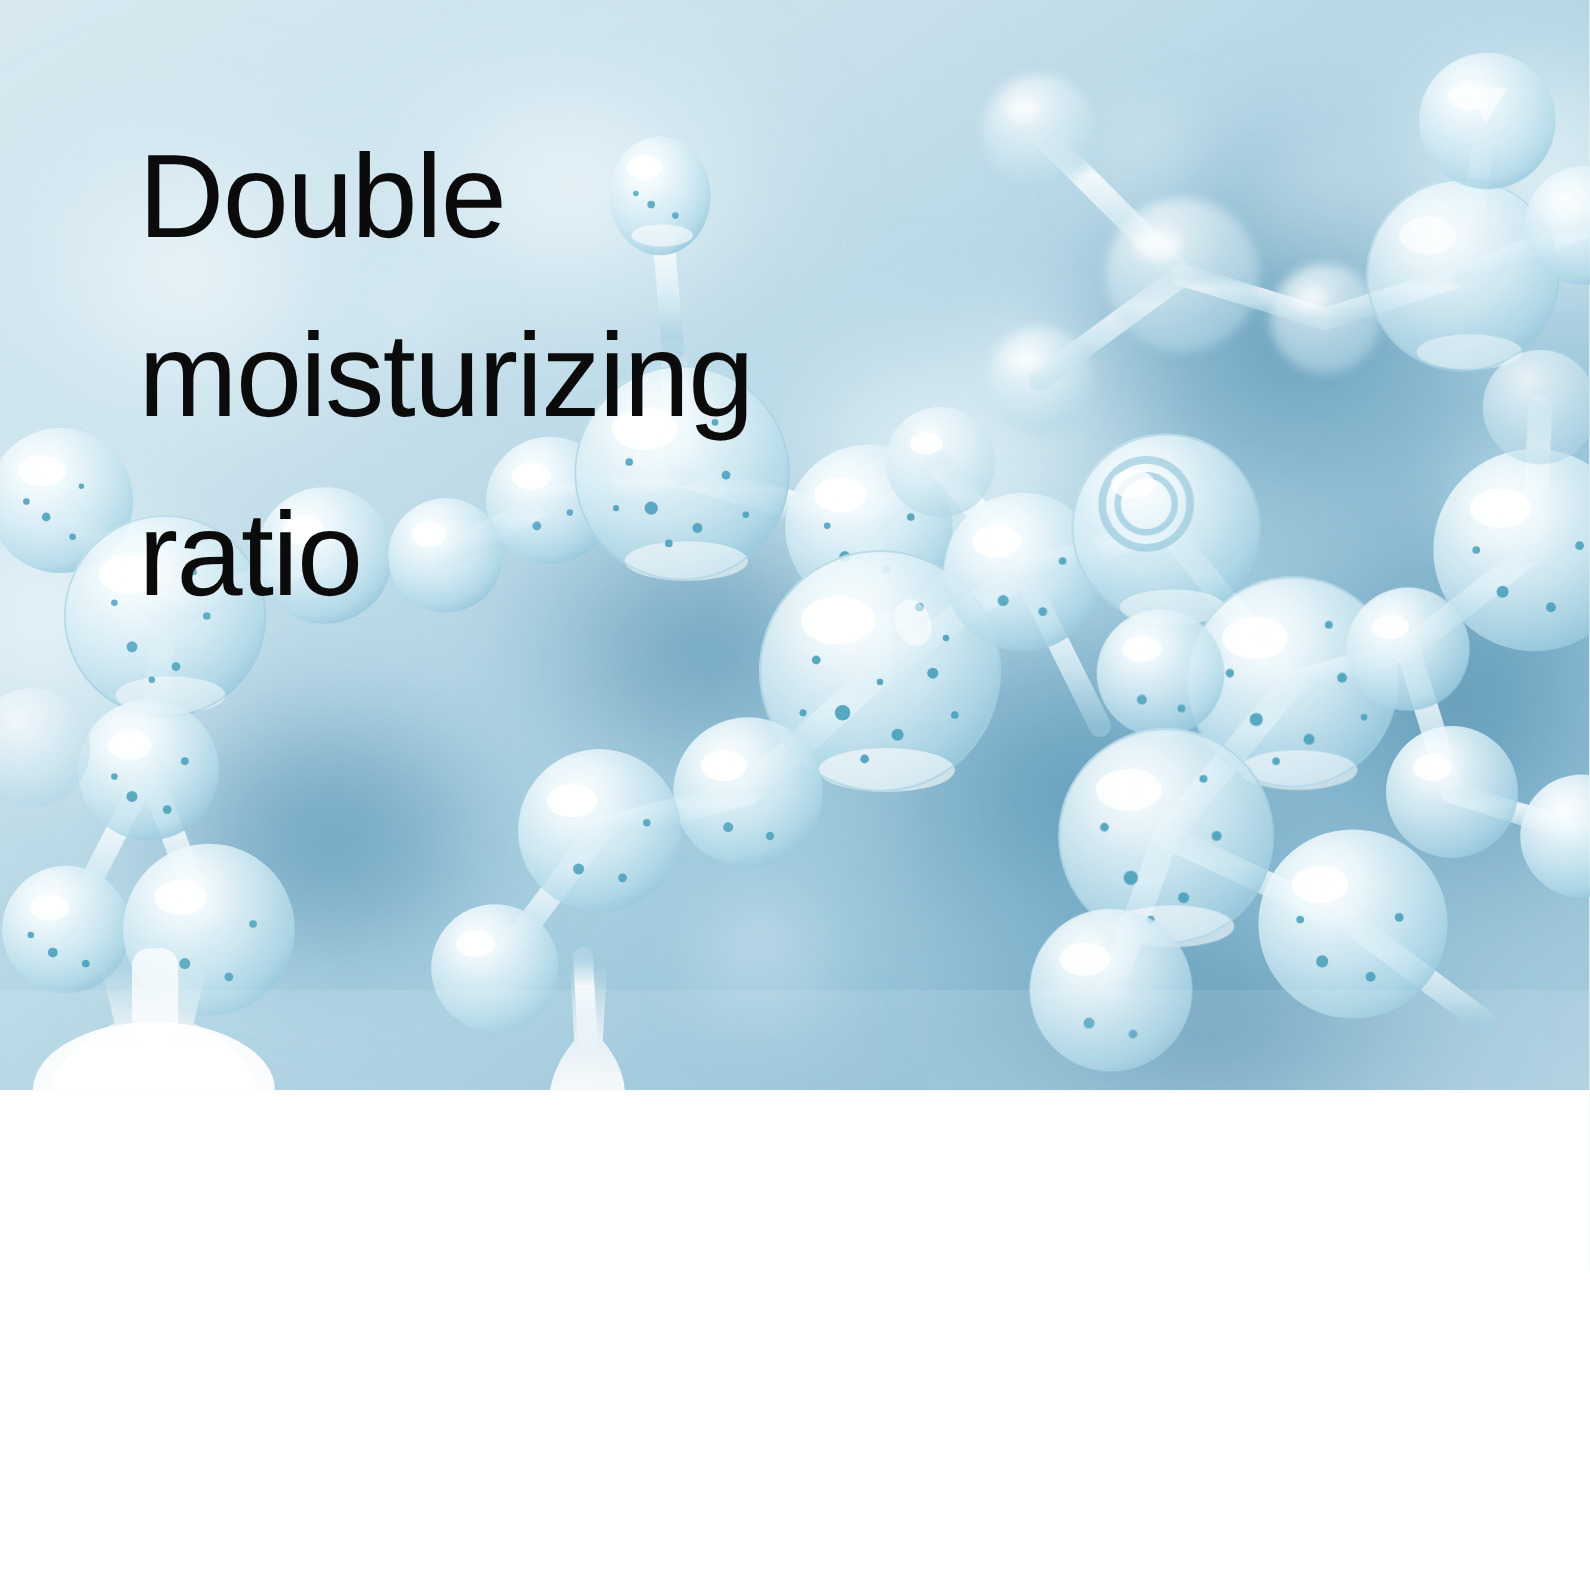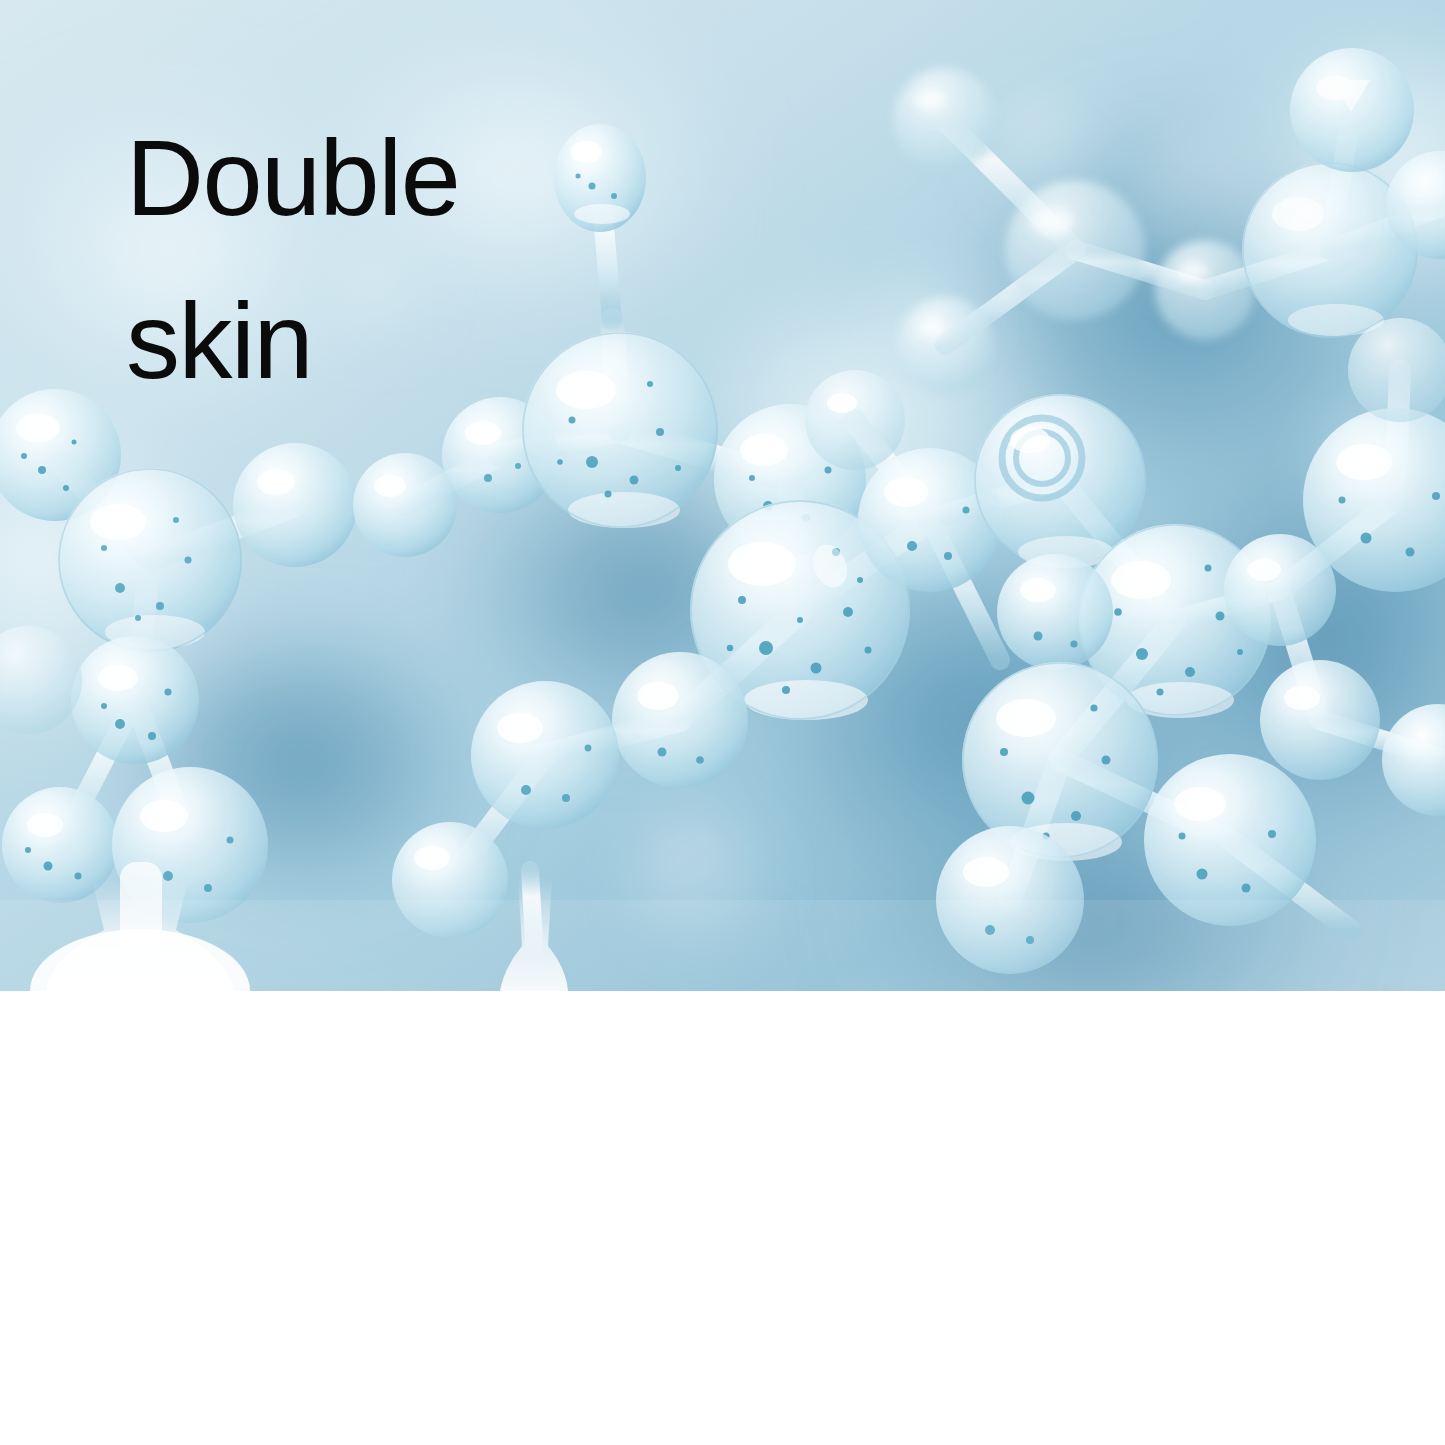--- a/index.html
+++ b/index.html
@@ -488,18 +488,19 @@
       <g opacity="0.9">
         <path d="M518 878 L552 878 L548 946 Q566 968 568 991 L500 991 Q504 968 522 946 Z" fill="url(#causticGrad)"></path>
       </g>
 
       <rect x="0" y="0" width="1445" height="991" fill="#ffffff" opacity="0.04"></rect>
       <rect x="0" y="900" width="1445" height="91" fill="#ffffff" opacity="0.10"></rect>
     </svg>
 
     <div id="headline">
       <span class="hl-line">Double</span>
-      <span class="hl-line">skin</span>
+      <span class="hl-line">moisturizing</span>
+      <span class="hl-line">ratio</span>
     </div>
   </div>
 
 
 </div>
 
 </body></html>

